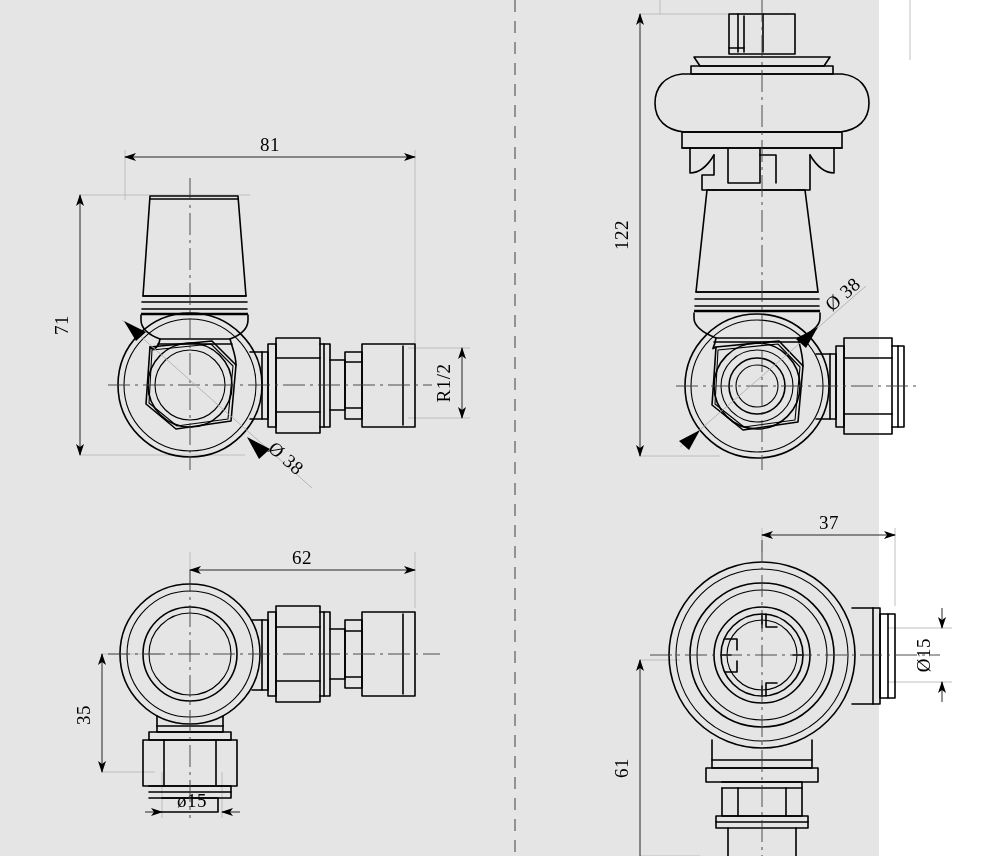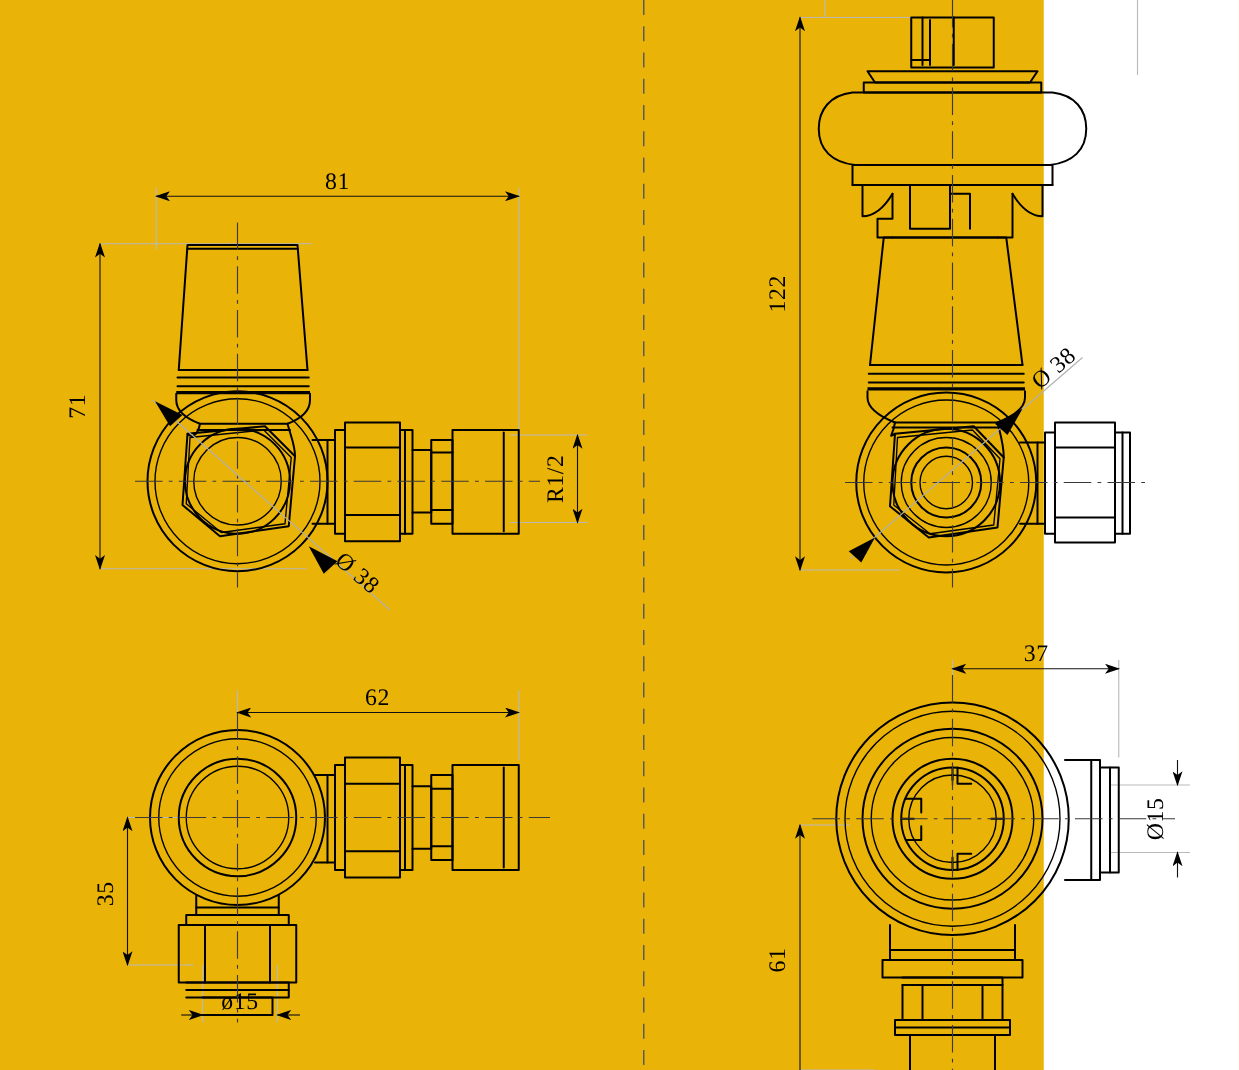--- a/index.html
+++ b/index.html
@@ -10,21 +10,22 @@
   body {
     width: 991px;
     height: 856px;
     font-family: "Liberation Serif", serif;
     overflow: hidden;
   }
   #sheet {
     position: relative;
     width: 835px;
     height: 856px;
-    background: #eab308;
+    background: #e5e5e5;
+    padding-left: 44px;
   }
   svg.draw {
     position: absolute;
     top: 0;
     left: 0;
     width: 991px;
     height: 856px;
   }
   .obj {
     fill: none;

